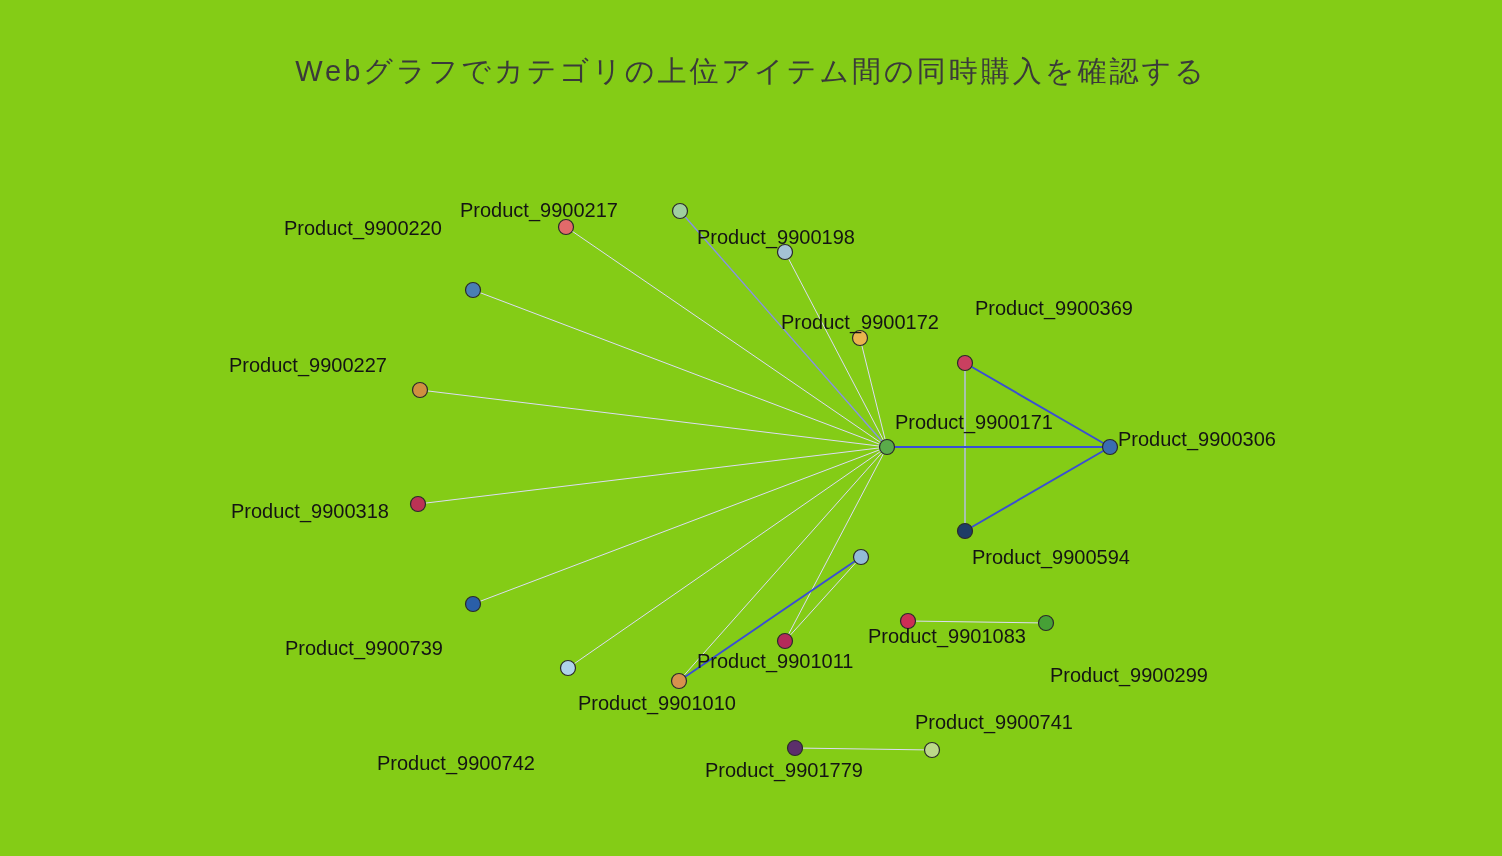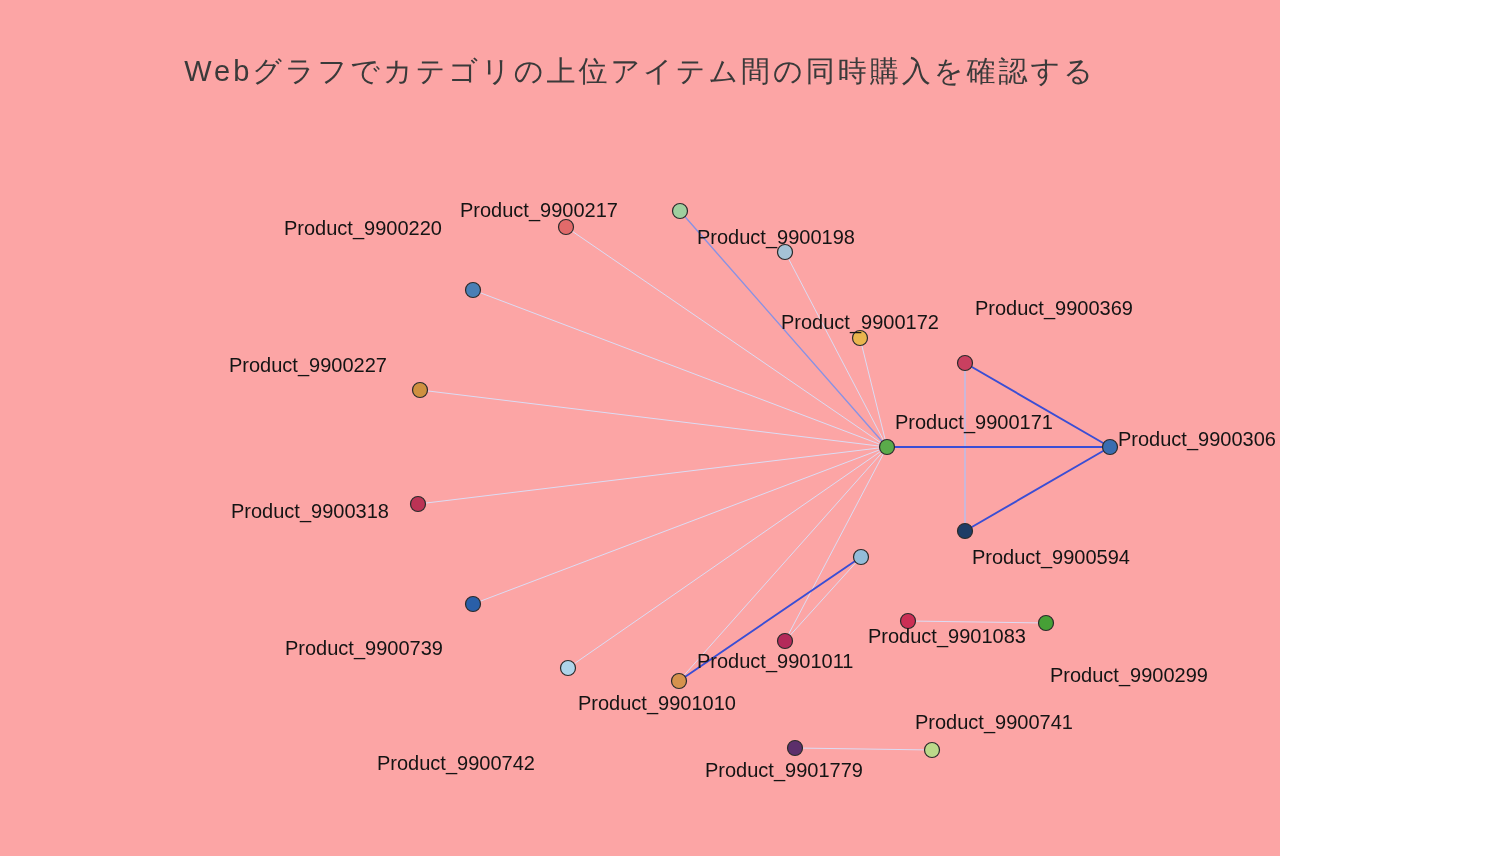--- a/index.html
+++ b/index.html
@@ -3,23 +3,23 @@
 <meta charset="utf-8">
 <style>
   html, body {
     margin: 0;
     padding: 0;
     background: #ffffff;
     font-family: "Liberation Sans", sans-serif;
   }
   .canvas {
     position: relative;
-    width: 1280px;
+    width: 1502px;
     height: 856px;
-    background: #fca5a5;
+    background: #84cc16;
     overflow: hidden;
   }
   .chart-title {
     position: absolute;
     top: 52px;
     left: 0;
     width: 100%;
     text-align: center;
     font-size: 29px;
     letter-spacing: 3px;

